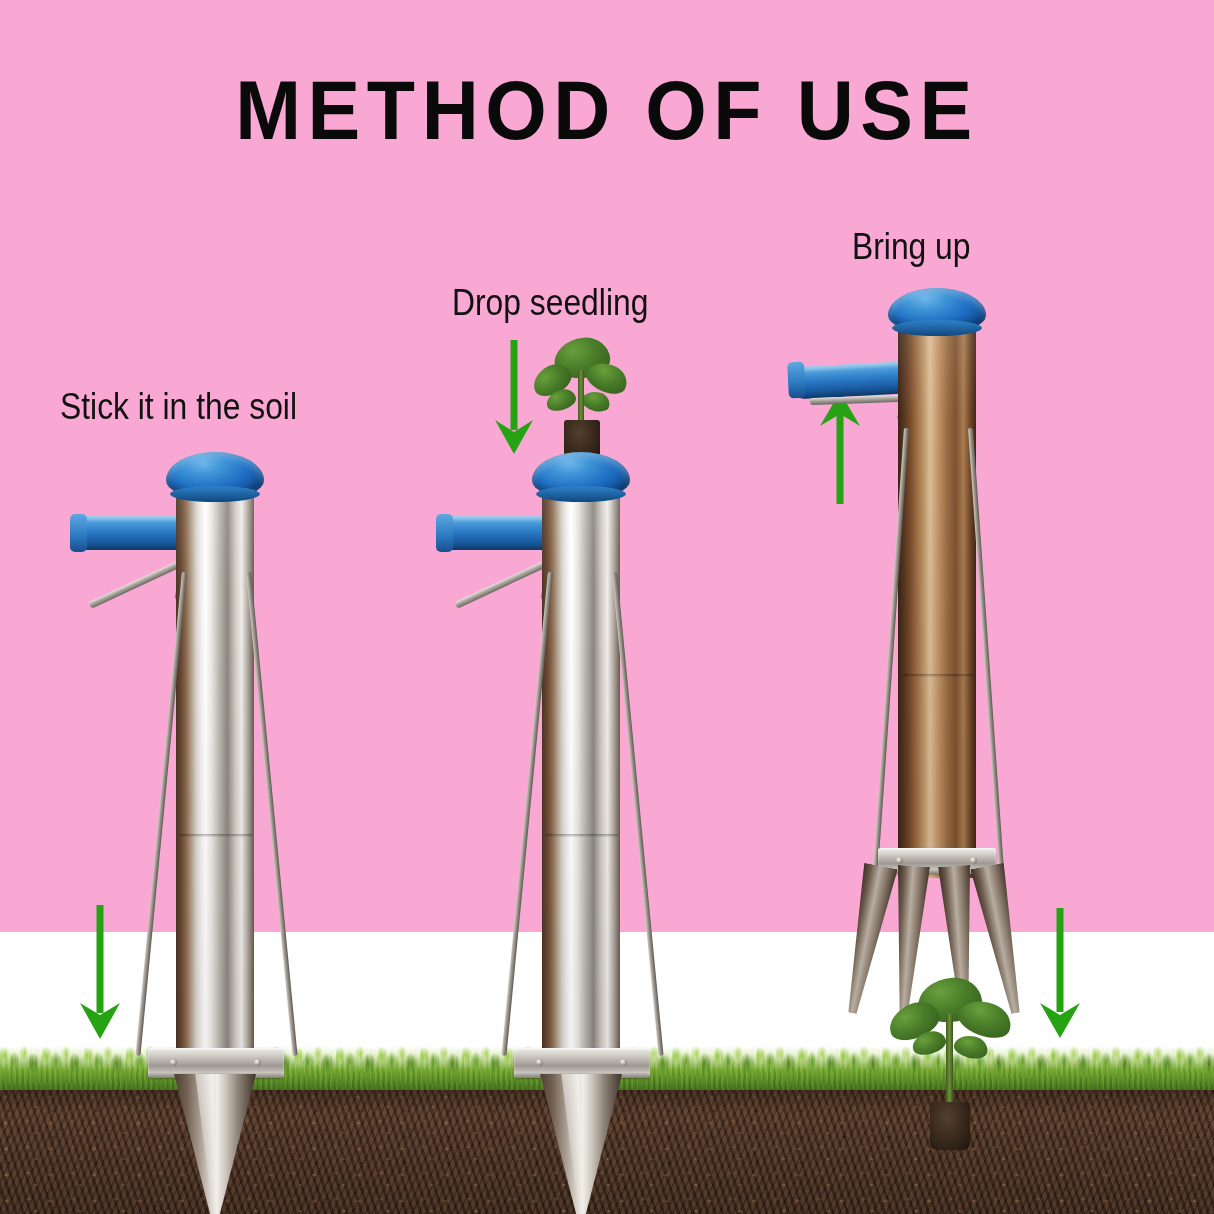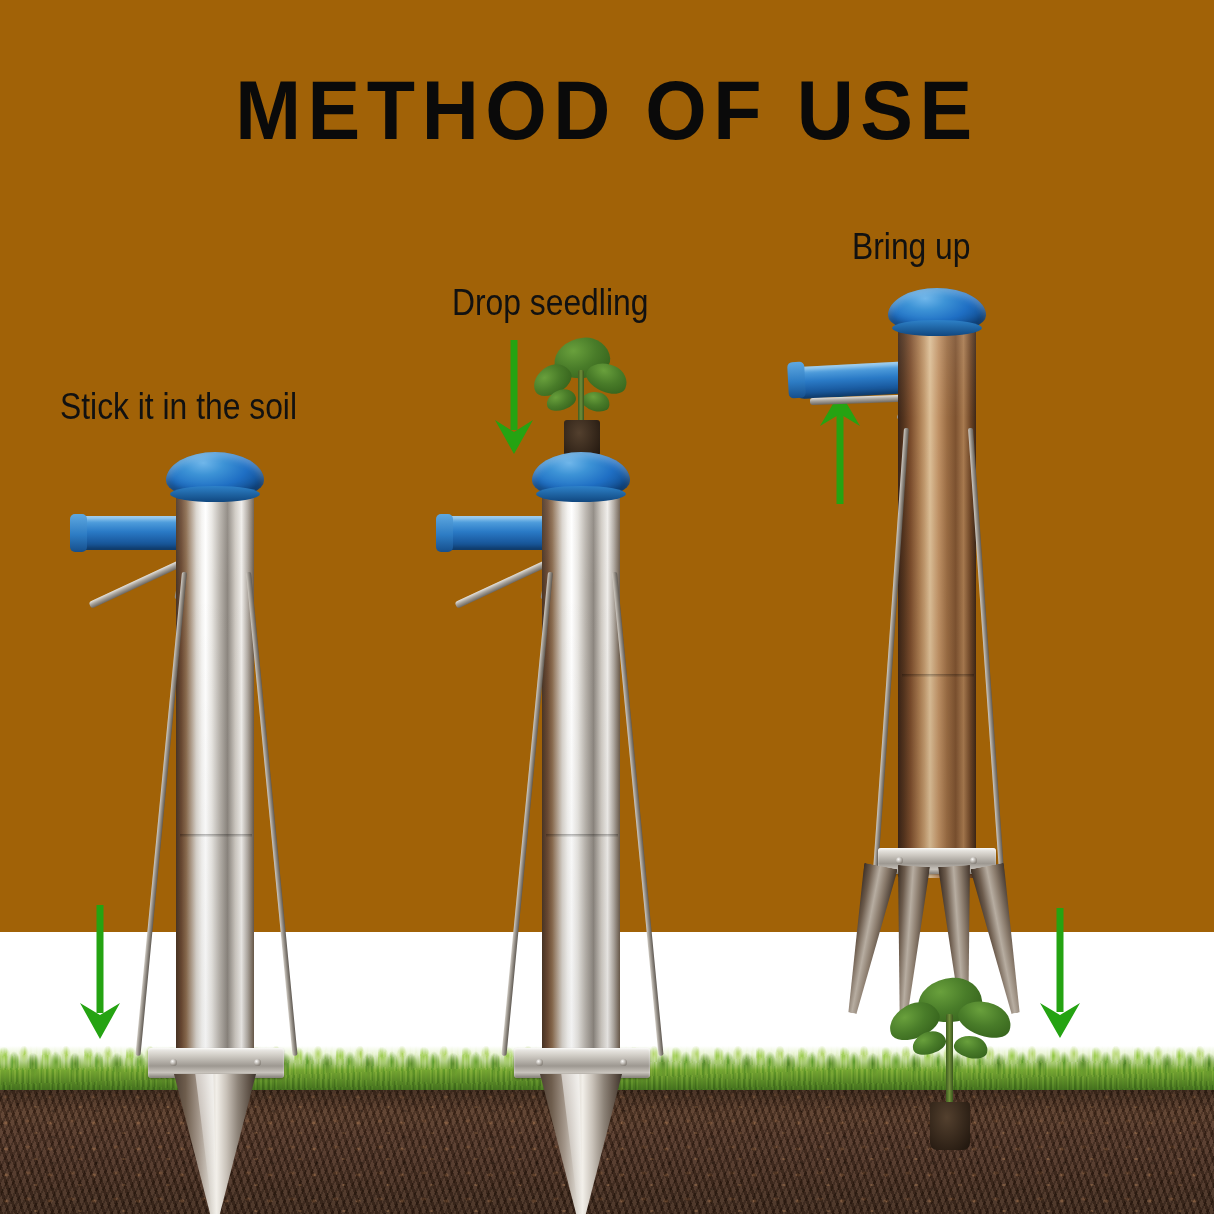--- a/index.html
+++ b/index.html
@@ -4,21 +4,21 @@
 <style>
   * { box-sizing: border-box; }
   html, body { margin: 0; padding: 0; }
   body {
     width: 1214px; height: 1214px;
     background: #ffffff;
     font-family: "Liberation Sans", sans-serif;
     overflow: hidden;
     position: relative;
   }
-  #stage { position: absolute; inset: 0; width: 1214px; height: 932px; background:#a16207; }
+  #stage { position: absolute; inset: 0; width: 1214px; height: 932px; background:#f9a8d4; }
 
   
   .title {
     position: absolute;
     left: 0; right: 0; top: 68px;
     text-align: center;
     font-family: "Liberation Sans", sans-serif;
     font-weight: bold;
     font-size: 84px;
     line-height: 1;

